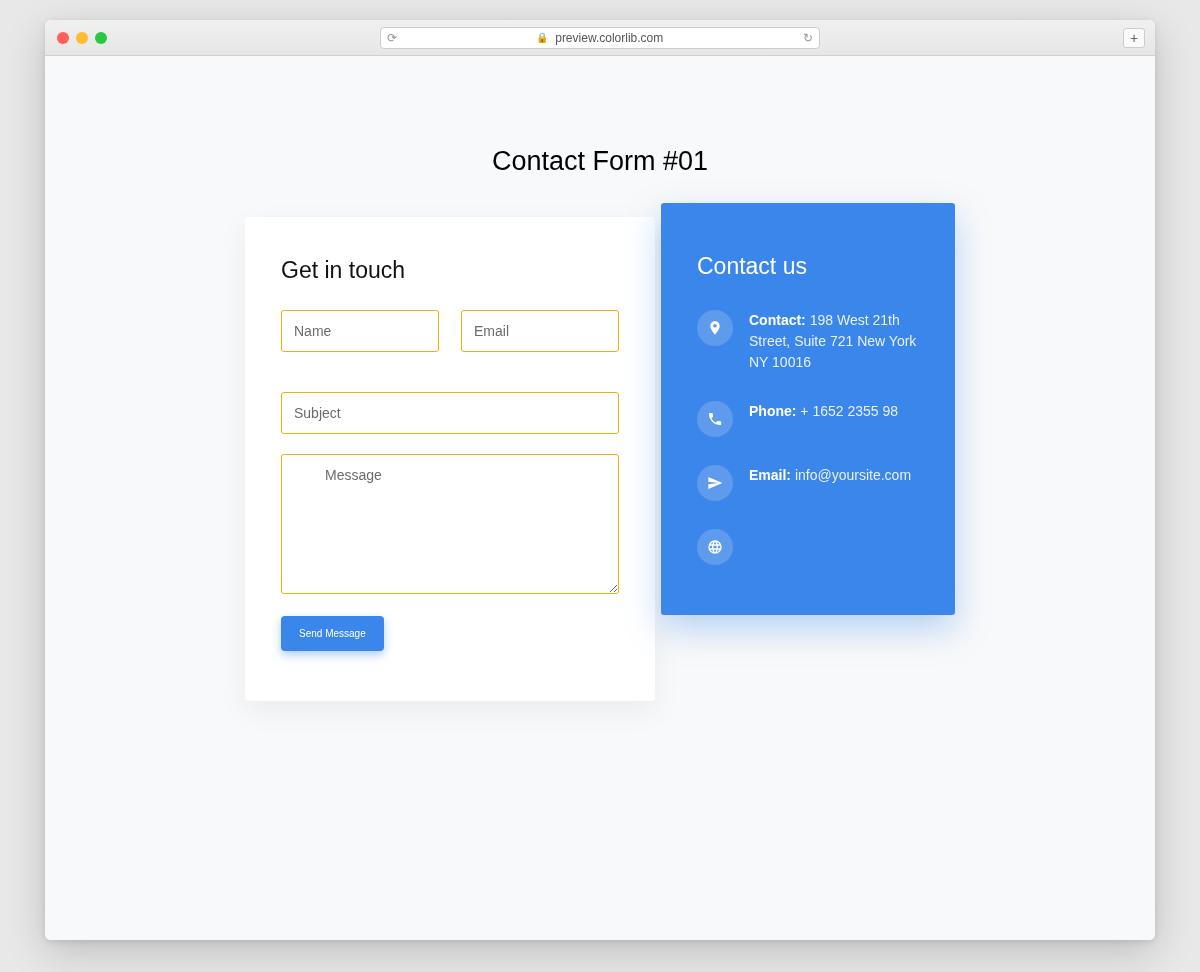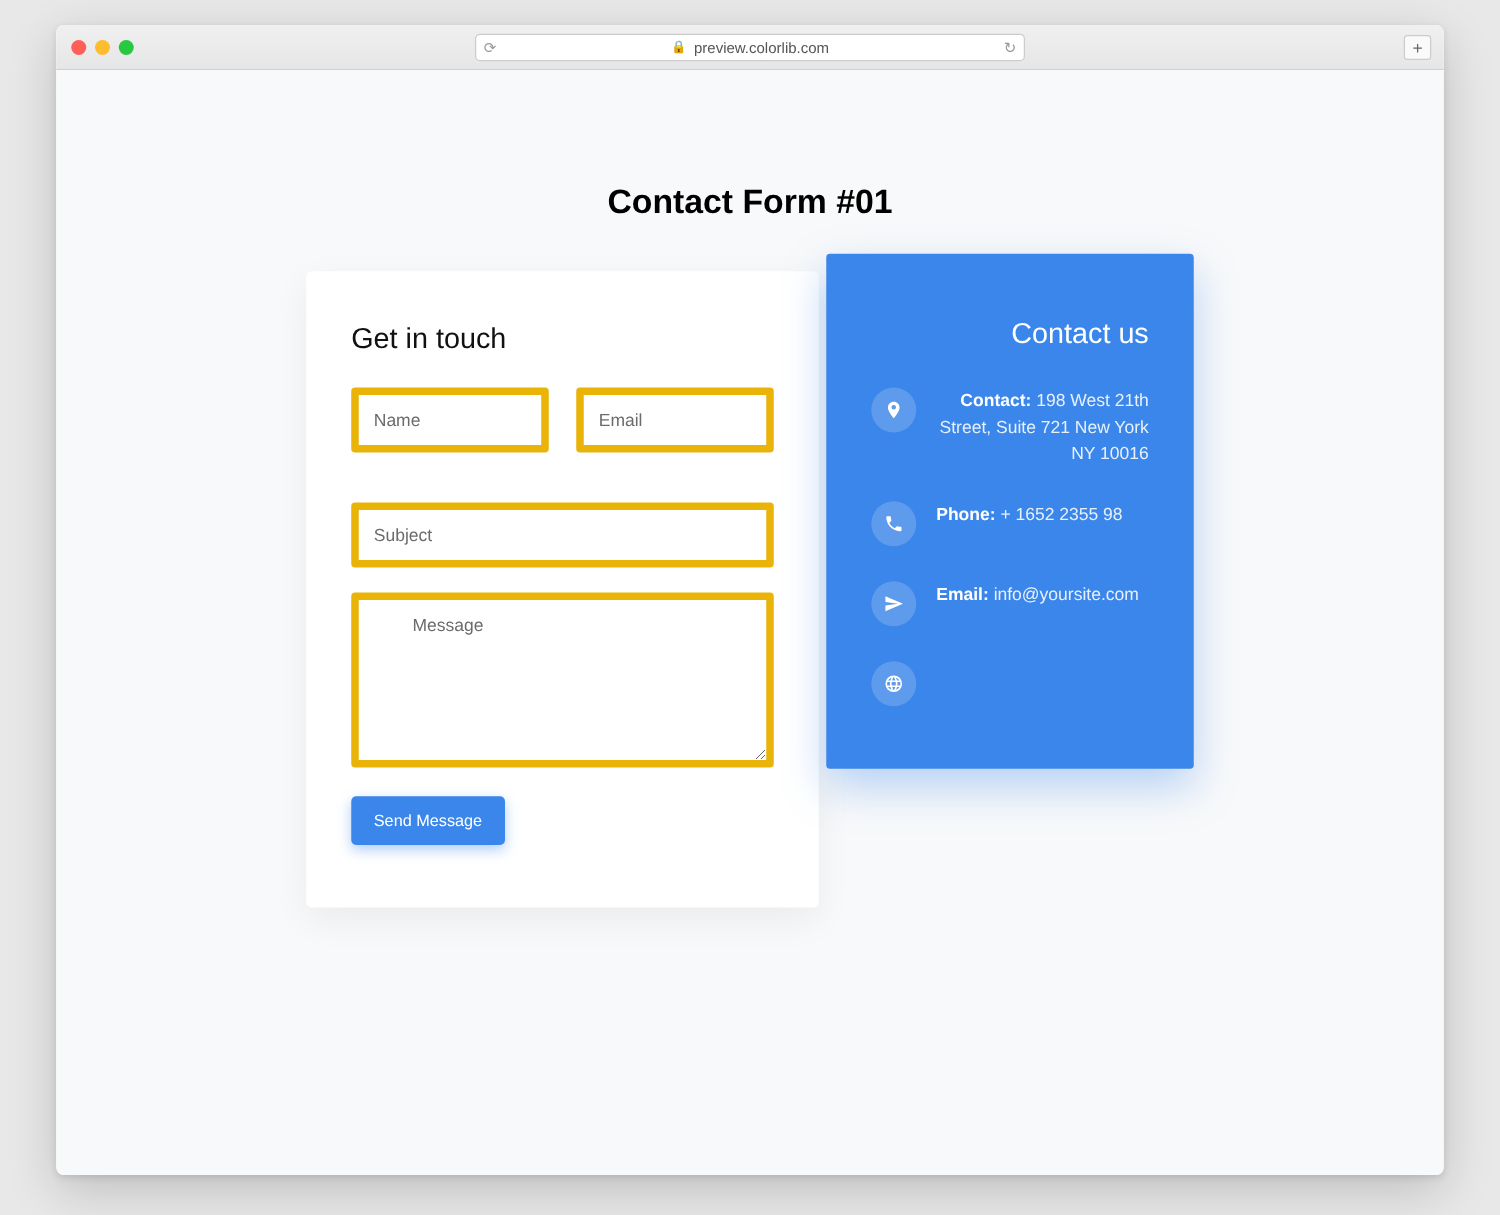--- a/index.html
+++ b/index.html
@@ -68,21 +68,21 @@
     }
     .page-inner {
       width: 100%;
       padding-top: 90px;
       display: flex;
       flex-direction: column;
       align-items: center;
     }
     .page-title {
       font-size: 27px;
-      font-weight: 700;
+      font-weight: 400;
       color: #000;
       margin-bottom: 40px;
     }
     .card-row {
       display: flex;
       align-items: flex-start;
       position: relative;
     }
     .form-card {
       width: 410px;
@@ -95,53 +95,52 @@
       font-size: 23px;
       font-weight: 400;
       color: #111;
       margin-bottom: 26px;
     }
     .row2 { display:flex; gap: 22px; margin-bottom:20px; }
     .row2 .field { flex:1; }
     .field { margin-bottom: 20px; }
     input[type=text], textarea {
       width: 100%;
-      border: 6px solid #eab308;
+      border: 1px solid #eab308;
       border-radius: 3px;
       padding: 12px 12px;
       font-size: 14px;
       color: #333;
       font-family: inherit;
       outline: none;
       background:#fff;
     }
     input::placeholder, textarea::placeholder { color:#6b6b6b; }
     textarea { height: 140px; resize: both; padding-left: 43px; }
     .send-btn {
       background: #3b86ea;
       color: #fff;
       border: none;
       padding: 12px 18px;
-      font-size: 13px;
+      font-size: 10px;
       border-radius: 4px;
       cursor: pointer;
       box-shadow: 0 4px 10px rgba(59,134,234,.4);
     }
 
     .contact-card {
       width: 294px;
       background: #3b86ea;
       color: #fff;
       border-radius: 3px;
       padding: 50px 36px 50px 36px;
       margin-top: -14px;
       margin-bottom: -14px;
       margin-left: 6px;
       box-shadow: 0 14px 34px rgba(59,134,234,.35);
-      text-align: right;
     }
     .contact-card h3 {
       font-size: 23px;
       font-weight: 400;
       margin-bottom: 30px;
     }
     .c-item {
       display: flex;
       gap: 16px;
       margin-bottom: 28px;

